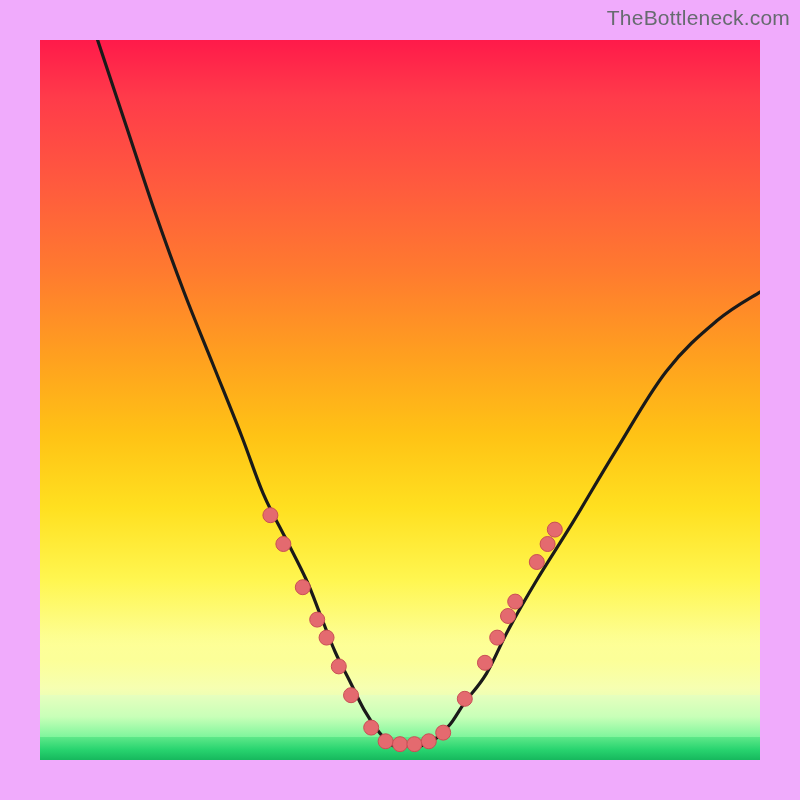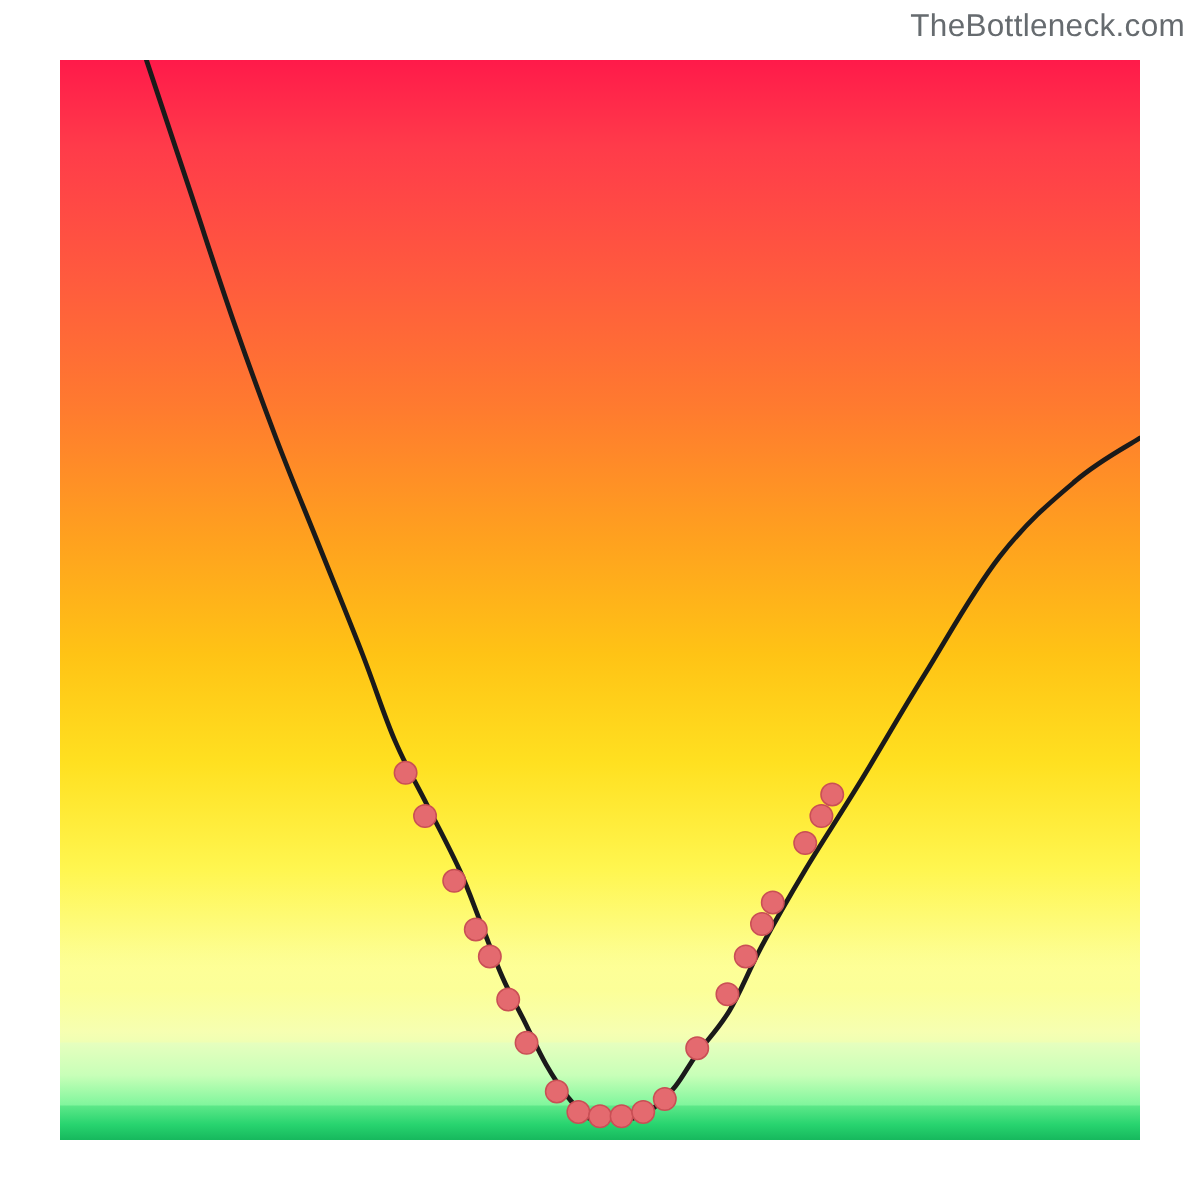--- a/index.html
+++ b/index.html
@@ -8,21 +8,21 @@
     width: 800px;
     height: 800px;
     overflow: hidden;
     background: #000;
     font-family: Arial, Helvetica, sans-serif;
   }
   .frame {
     position: relative;
     width: 800px;
     height: 800px;
-    background: #ffffff;
+    background: #f0abfc;
   }
   .plot {
     position: absolute;
     left: 40px;
     top: 40px;
     width: 720px;
     height: 720px;
     overflow: hidden;
   }
   .gradient {

